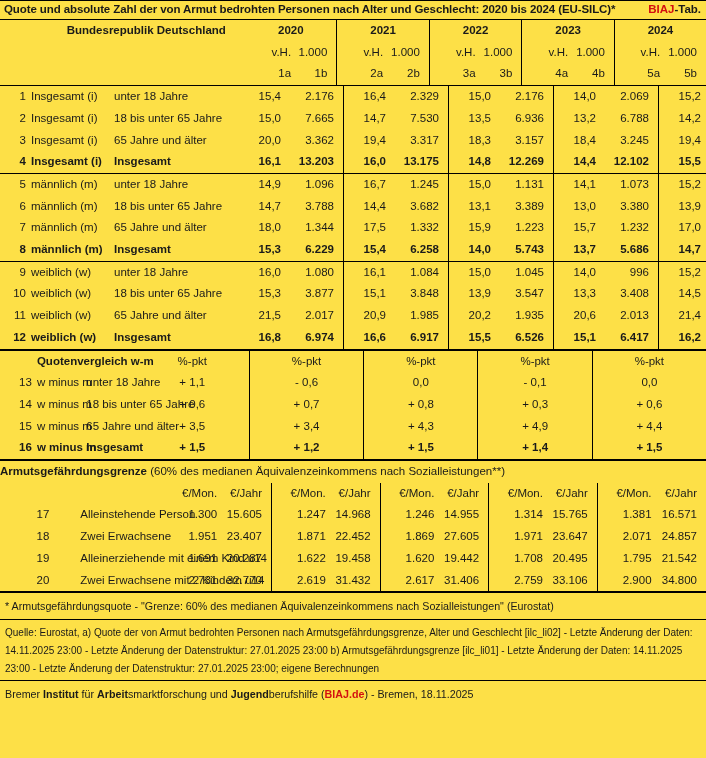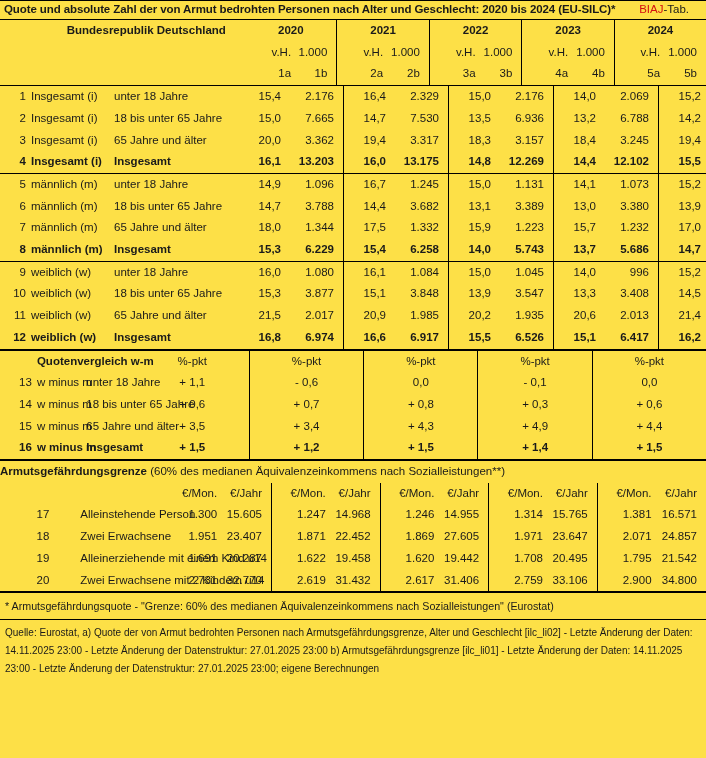--- a/index.html
+++ b/index.html
@@ -64,24 +64,24 @@
   .titlebar .t {
     position: absolute;
     left: 4px;
     top: 2px;
     font-size: 11.5px;
     font-weight: bold;
     letter-spacing: -0.1px;
   }
   .titlebar .biaj {
     position: absolute;
-    right: 17px;
+    right: 5px;
     top: 2px;
     font-size: 11.5px;
-    font-weight: normal;
+    font-weight: bold;
   }
   .red { color: #d31010; }
   .blk { color: #1a1a1a; }
 
   
   .hdr-region { font-weight: bold; font-size: 11.5px; }
   .hdr-year   { font-weight: bold; text-align: center; }
   .hdr-unit   { text-align: right; }
   .hdr-code   { text-align: right; }
 
@@ -512,14 +512,17 @@
   </table>
 
   <div class="notes">
     <div>* Armutsgefährdungsquote - "Grenze: 60% des medianen Äquivalenzeinkommens nach Sozialleistungen" (Eurostat)</div>
   </div>
 
   <div class="src">
     <div>Quelle: Eurostat, a) Quote der von Armut bedrohten Personen nach Armutsgefährdungsgrenze, Alter und Geschlecht [ilc_li02] - Letzte Änderung der Daten: 14.11.2025 23:00 - Letzte Änderung der Datenstruktur: 27.01.2025 23:00 b) Armutsgefährdungsgrenze [ilc_li01] - Letzte Änderung der Daten: 14.11.2025 23:00 - Letzte Änderung der Datenstruktur: 27.01.2025 23:00; eigene Berechnungen</div>
   </div>
 
+  <div class="foot">
+    <div><span>Bremer </span><span class="b">Institut</span><span> für </span><span class="b">Arbeit</span><span>smarktforschung und </span><span class="b">Jugend</span><span>berufshilfe (</span><span class="b red">BIAJ.de</span><span>) - Bremen, 18.11.2025</span></div>
+  </div>
 
 </div>
 
 </body></html>

